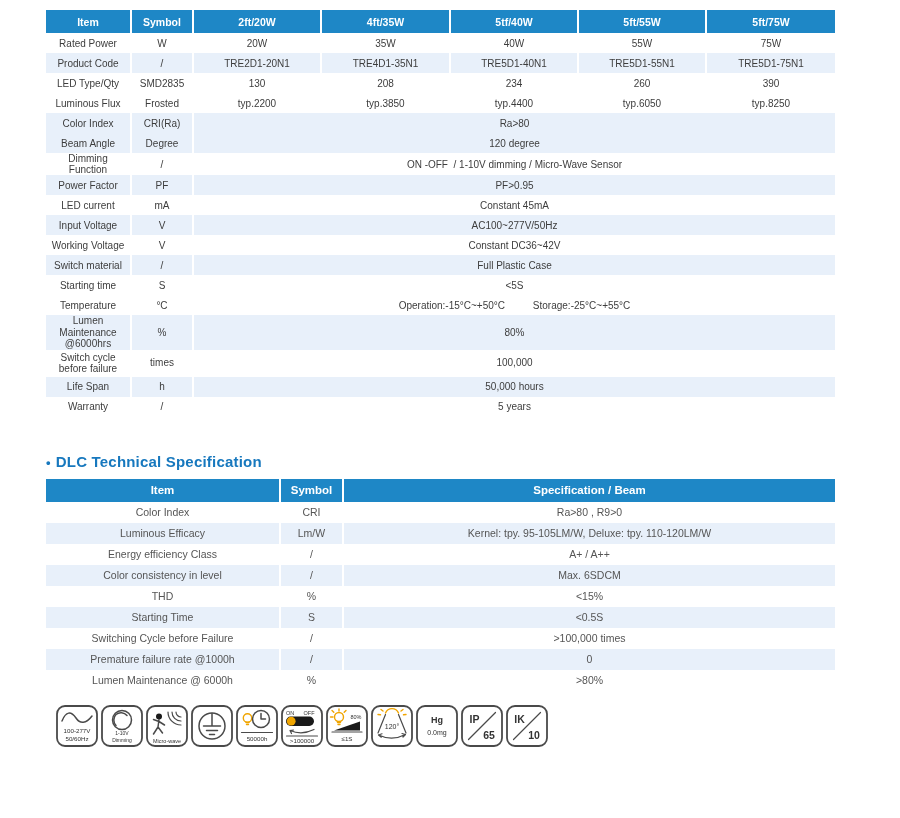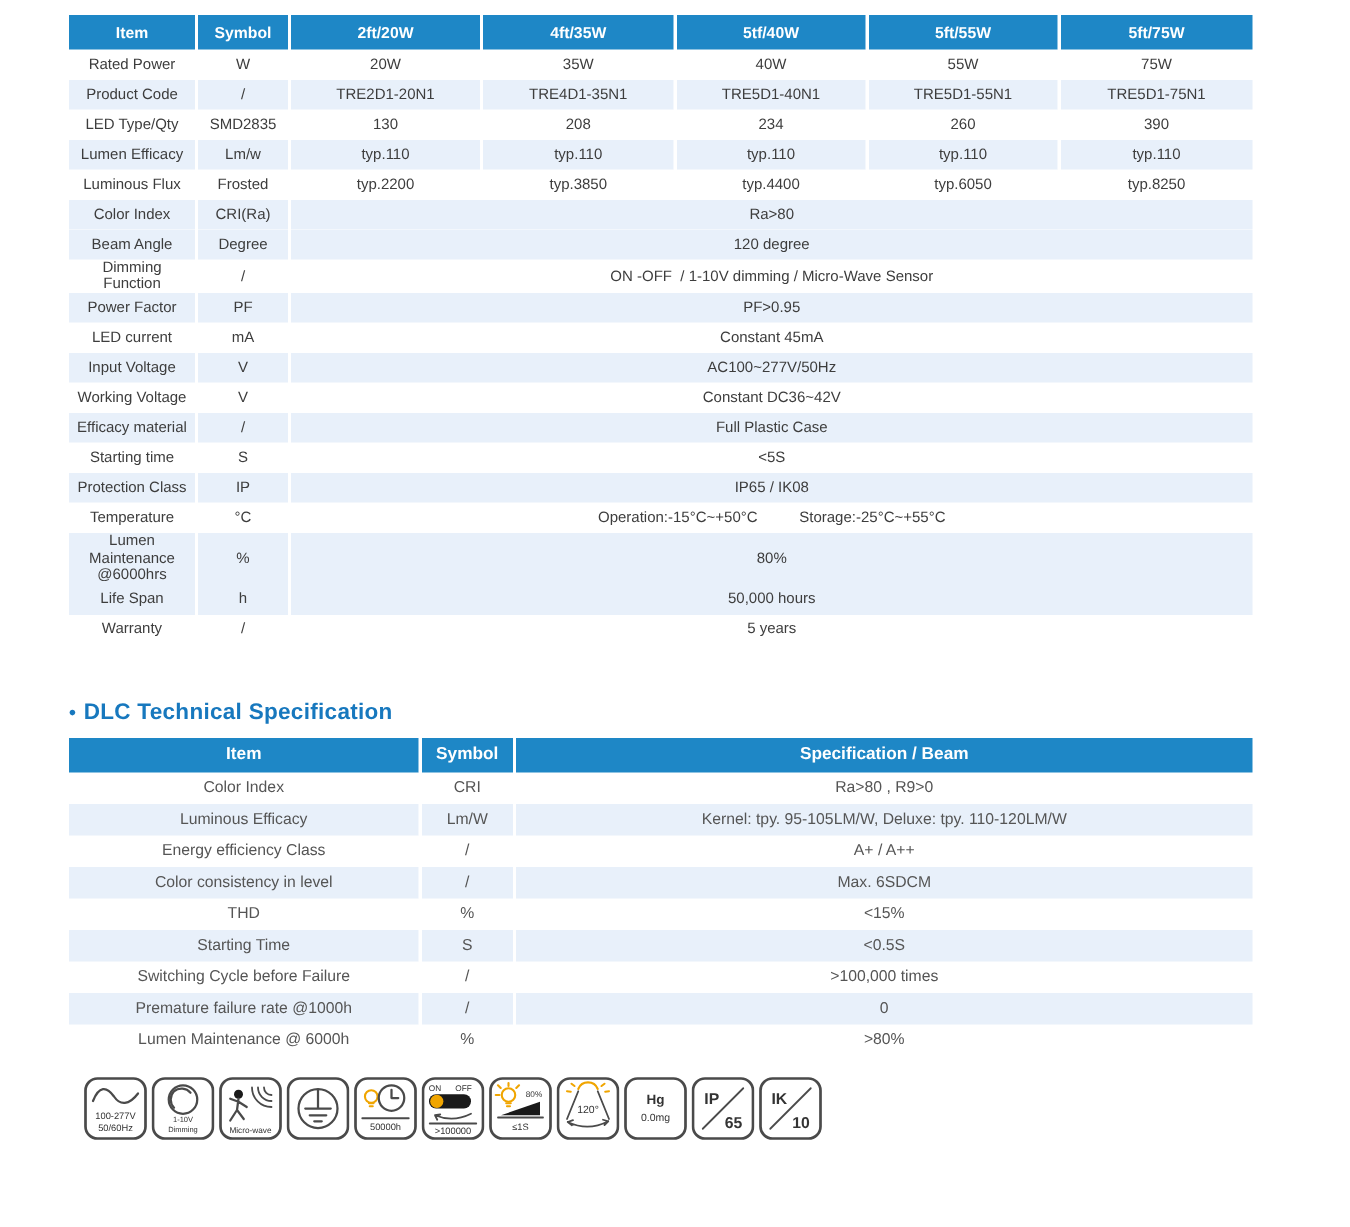--- a/index.html
+++ b/index.html
@@ -100,29 +100,20 @@
         </tr>
         <tr>
           <td class="c-item">LED Type/Qty</td>
           <td>SMD2835</td>
           <td>130</td>
           <td>208</td>
           <td>234</td>
           <td>260</td>
           <td>390</td>
         </tr>
-        <tr class="band">
-          <td class="c-item">Lumen Efficacy</td>
-          <td>Lm/w</td>
-          <td>typ.110</td>
-          <td>typ.110</td>
-          <td>typ.110</td>
-          <td>typ.110</td>
-          <td>typ.110</td>
-        </tr>
         <tr>
           <td class="c-item">Luminous Flux</td>
           <td>Frosted</td>
           <td>typ.2200</td>
           <td>typ.3850</td>
           <td>typ.4400</td>
           <td>typ.6050</td>
           <td>typ.8250</td>
         </tr>
         <tr class="band">
@@ -154,44 +145,45 @@
           <td class="c-item">Input Voltage</td>
           <td>V</td>
           <td class="c-span" colspan="5">AC100~277V/50Hz</td>
         </tr>
         <tr>
           <td class="c-item">Working Voltage</td>
           <td>V</td>
           <td class="c-span" colspan="5">Constant DC36~42V</td>
         </tr>
         <tr class="band">
-          <td class="c-item">Efficacy material</td>
+          <td class="c-item">Switch material</td>
           <td>/</td>
           <td class="c-span" colspan="5">Full Plastic Case</td>
         </tr>
         <tr>
           <td class="c-item">Starting time</td>
           <td>S</td>
           <td class="c-span" colspan="5">&lt;5S</td>
-        </tr>
-        <tr class="band">
-          <td class="c-item">Protection Class</td>
-          <td>IP</td>
-          <td class="c-span" colspan="5">IP65 / IK08</td>
         </tr>
         <tr>
           <td class="c-item">Temperature</td>
           <td>°C</td>
           <td class="c-span" colspan="5">Operation:-15°C~+50°C          Storage:-25°C~+55°C</td>
         </tr>
         <tr class="band tall">
           <td class="c-item">Lumen Maintenance
 @6000hrs</td>
           <td>%</td>
           <td class="c-span" colspan="5">80%</td>
+        </tr>
+        <tr class="tall">
+          <td class="c-item">Switch cycle
+before failure</td>
+          <td>times</td>
+          <td class="c-span" colspan="5">100,000</td>
         </tr>
         <tr class="band">
           <td class="c-item">Life Span</td>
           <td>h</td>
           <td class="c-span" colspan="5">50,000 hours</td>
         </tr>
         <tr>
           <td class="c-item">Warranty</td>
           <td>/</td>
           <td class="c-span" colspan="5">5 years</td>

